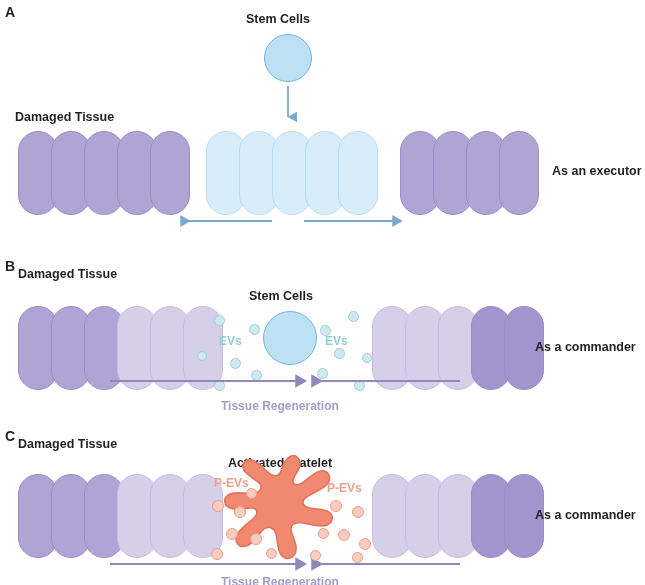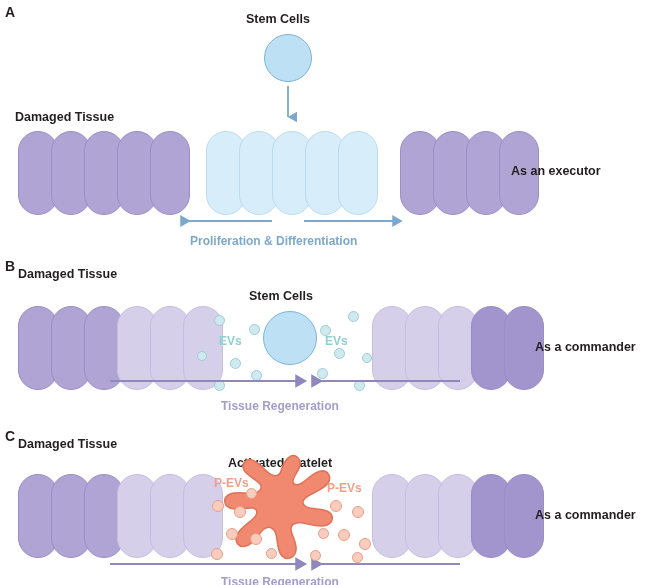--- a/index.html
+++ b/index.html
@@ -128,23 +128,22 @@
     <div class="block" style="left:239px;top:131px;width:40px;height:84px;background:#d8edfa;border:1.3px solid #b9dcf0;"></div>
     <div class="block" style="left:272px;top:131px;width:40px;height:84px;background:#d8edfa;border:1.3px solid #b9dcf0;"></div>
     <div class="block" style="left:305px;top:131px;width:40px;height:84px;background:#d8edfa;border:1.3px solid #b9dcf0;"></div>
     <div class="block" style="left:338px;top:131px;width:40px;height:84px;background:#d8edfa;border:1.3px solid #b9dcf0;"></div>
 
     <div class="block" style="left:400px;top:131px;width:40px;height:84px;background:#b0a4d4;border:1.3px solid #9b8dc6;"></div>
     <div class="block" style="left:433px;top:131px;width:40px;height:84px;background:#b0a4d4;border:1.3px solid #9b8dc6;"></div>
     <div class="block" style="left:466px;top:131px;width:40px;height:84px;background:#b0a4d4;border:1.3px solid #9b8dc6;"></div>
     <div class="block" style="left:499px;top:131px;width:40px;height:84px;background:#b0a4d4;border:1.3px solid #9b8dc6;"></div>
 
-    <div class="flow-label" style="left:190px;top:234px;color:#7ba9cd;">Proliferation &amp; Differentiation</div>
-
-    <div class="caption-right" style="left:511px;top:164px;">As an executor</div>
+
+    <div class="caption-right" style="left:552px;top:164px;">As an executor</div>
   </div>
 
   <div class="panel" style="top:258px;height:170px;">
 
     <div class="panel-label" style="left:5px;top:0px;">B</div>
 
     <div class="tissue-label" style="left:18px;top:9px;">Damaged Tissue</div>
 
     <div class="cell-label" style="left:249px;top:31px;">Stem Cells</div>
 

